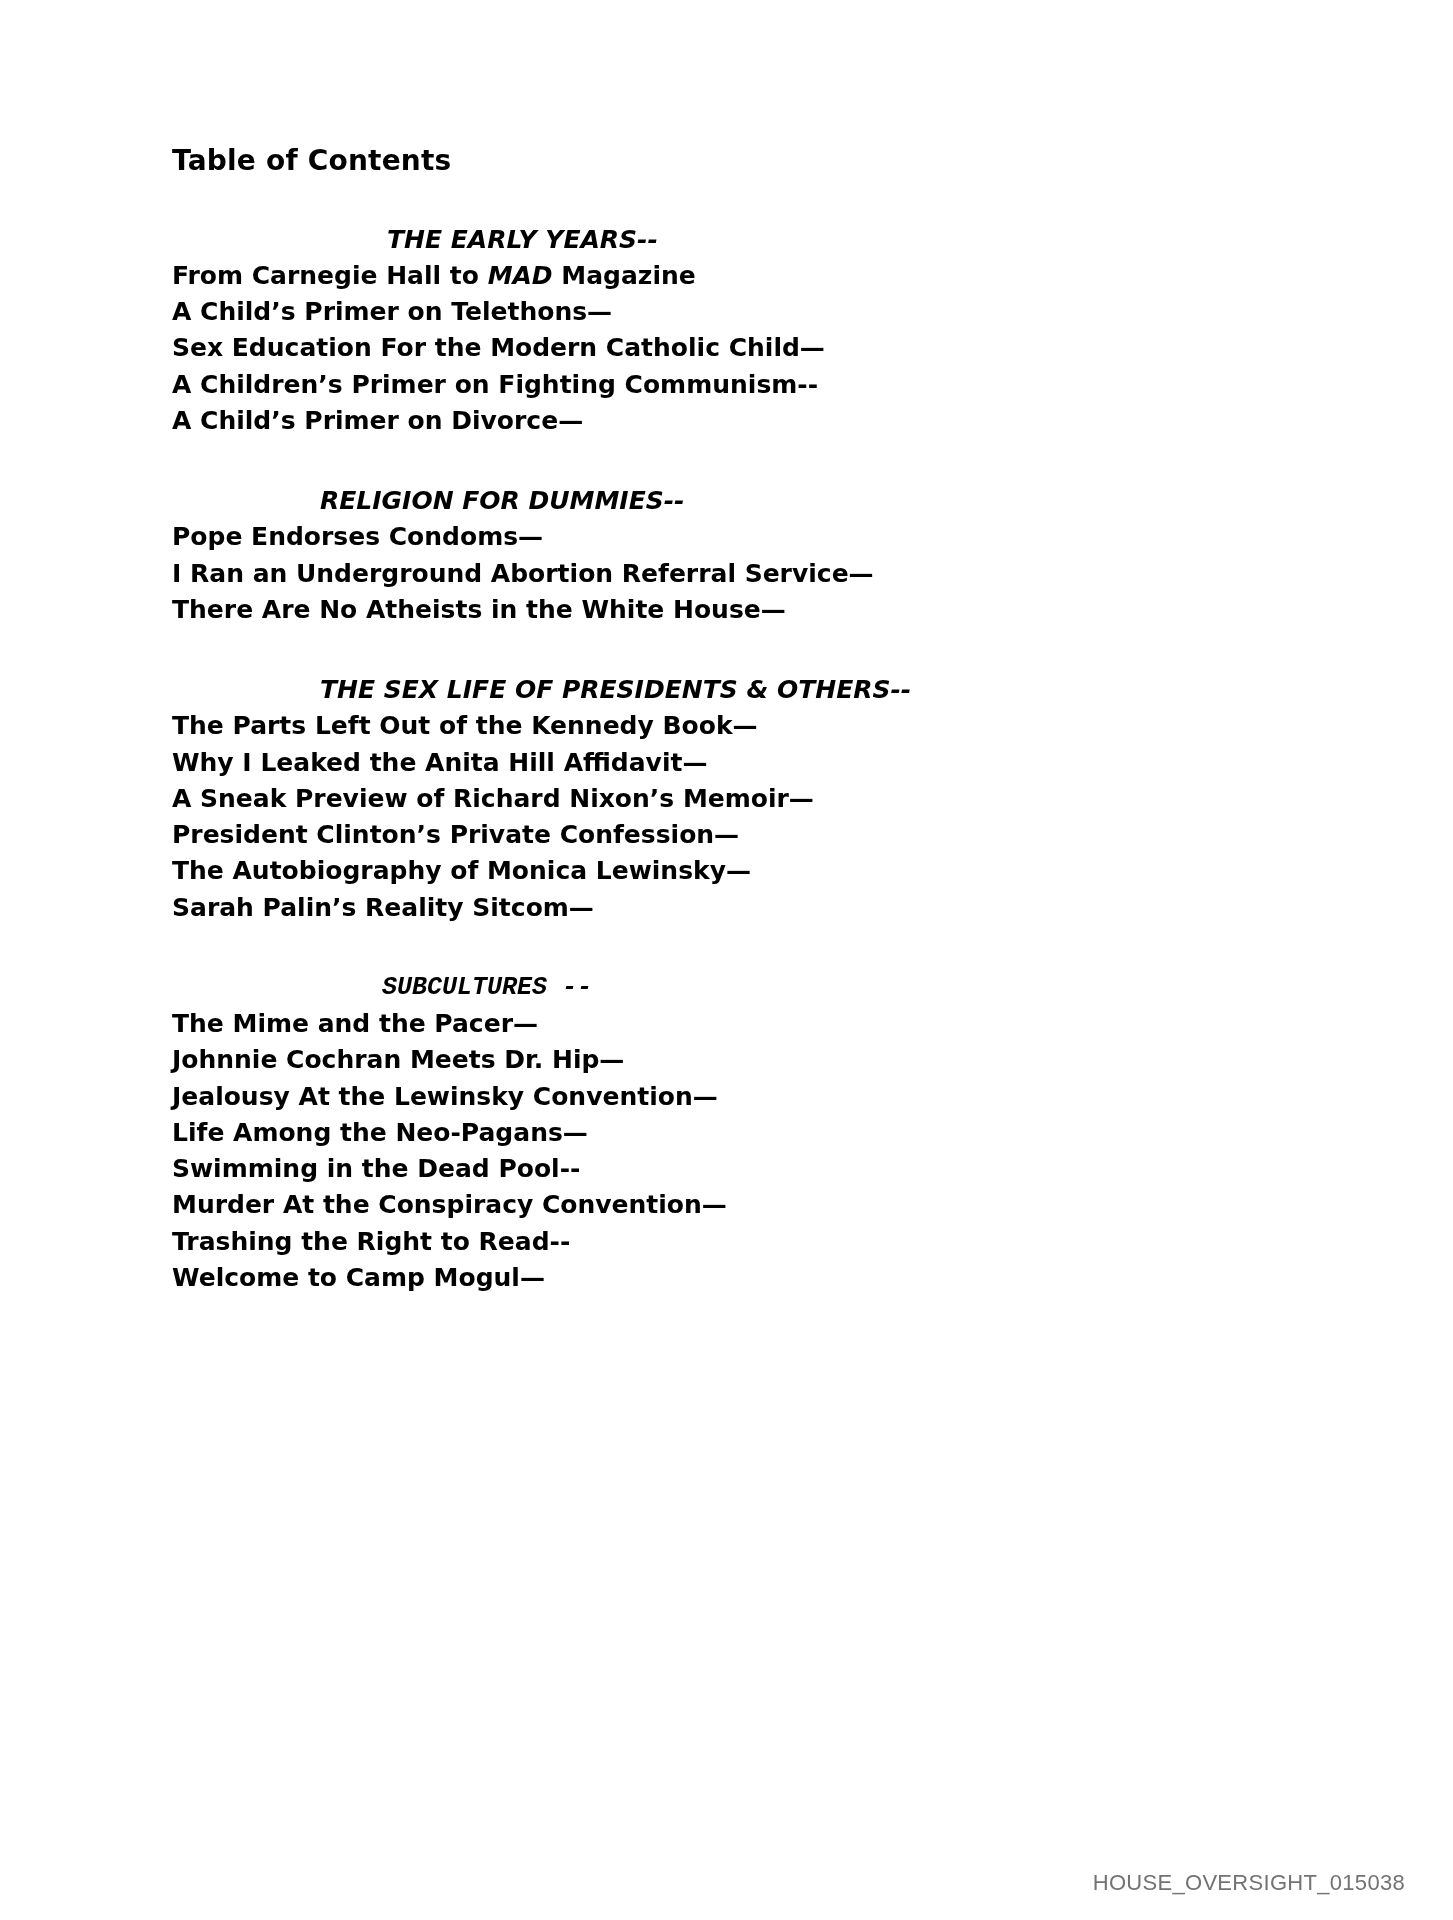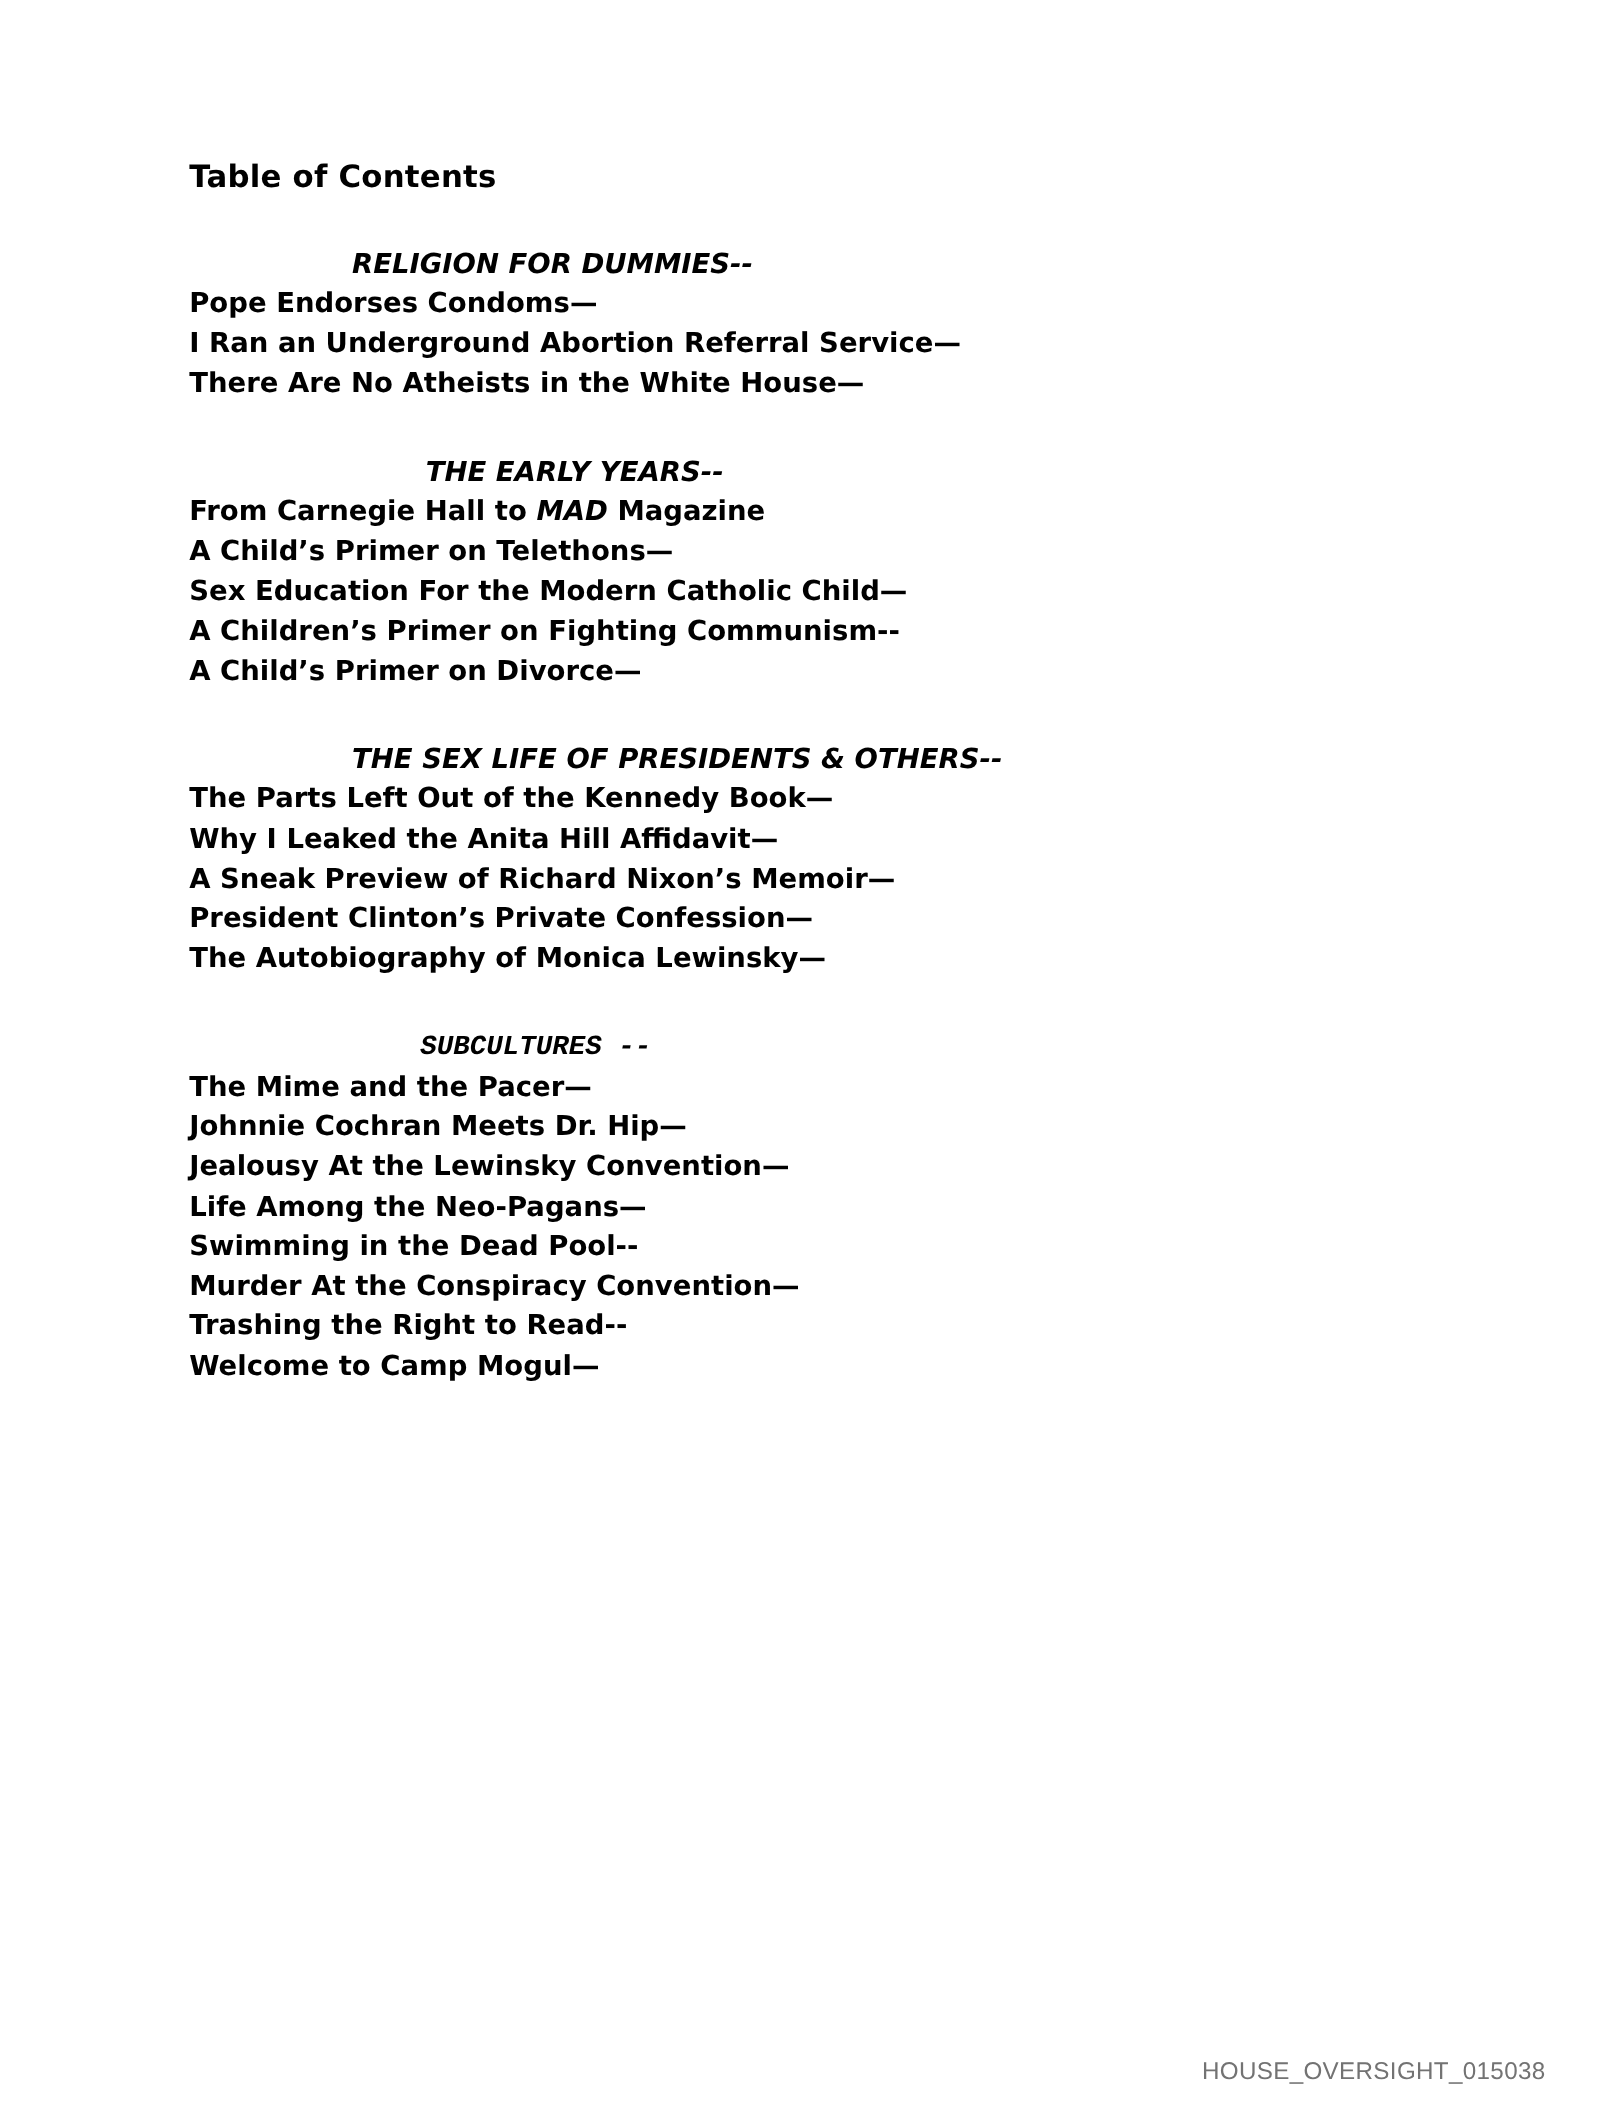--- a/index.html
+++ b/index.html
@@ -71,43 +71,44 @@
   }
 </style>
 </head>
 <body>
 
 <div class="page">
   <div class="content">
 
     <div class="doc-title">Table of Contents</div>
 
-    <div class="section sec-religion">
-      <div class="section-heading">RELIGION FOR DUMMIES--</div>
-      <div class="entry">Pope Endorses Condoms—</div>
-      <div class="entry">I Ran an Underground Abortion Referral Service—</div>
-      <div class="entry">There Are No Atheists in the White House—</div>
-    </div>
-
     <div class="section sec-early">
       <div class="section-heading">THE EARLY YEARS--</div>
       <div class="entry">From Carnegie Hall to <span class="ital">MAD</span> Magazine</div>
       <div class="entry">A Child’s Primer on Telethons—</div>
       <div class="entry">Sex Education For the Modern Catholic Child—</div>
       <div class="entry">A Children’s Primer on Fighting Communism--</div>
       <div class="entry">A Child’s Primer on Divorce—</div>
     </div>
 
+    <div class="section sec-religion">
+      <div class="section-heading">RELIGION FOR DUMMIES--</div>
+      <div class="entry">Pope Endorses Condoms—</div>
+      <div class="entry">I Ran an Underground Abortion Referral Service—</div>
+      <div class="entry">There Are No Atheists in the White House—</div>
+    </div>
+
     <div class="section sec-sex">
       <div class="section-heading">THE SEX LIFE OF PRESIDENTS &amp; OTHERS--</div>
       <div class="entry">The Parts Left Out of the Kennedy Book—</div>
       <div class="entry">Why I Leaked the Anita Hill Affidavit—</div>
       <div class="entry">A Sneak Preview of Richard Nixon’s Memoir—</div>
       <div class="entry">President Clinton’s Private Confession—</div>
       <div class="entry">The Autobiography of Monica Lewinsky—</div>
+      <div class="entry">Sarah Palin’s Reality Sitcom—</div>
     </div>
 
     <div class="section sec-sub">
       <div class="section-heading">SUBCULTURES --</div>
       <div class="entry">The Mime and the Pacer—</div>
       <div class="entry">Johnnie Cochran Meets Dr. Hip—</div>
       <div class="entry">Jealousy At the Lewinsky Convention—</div>
       <div class="entry">Life Among the Neo-Pagans—</div>
       <div class="entry">Swimming in the Dead Pool--</div>
       <div class="entry">Murder At the Conspiracy Convention—</div>

